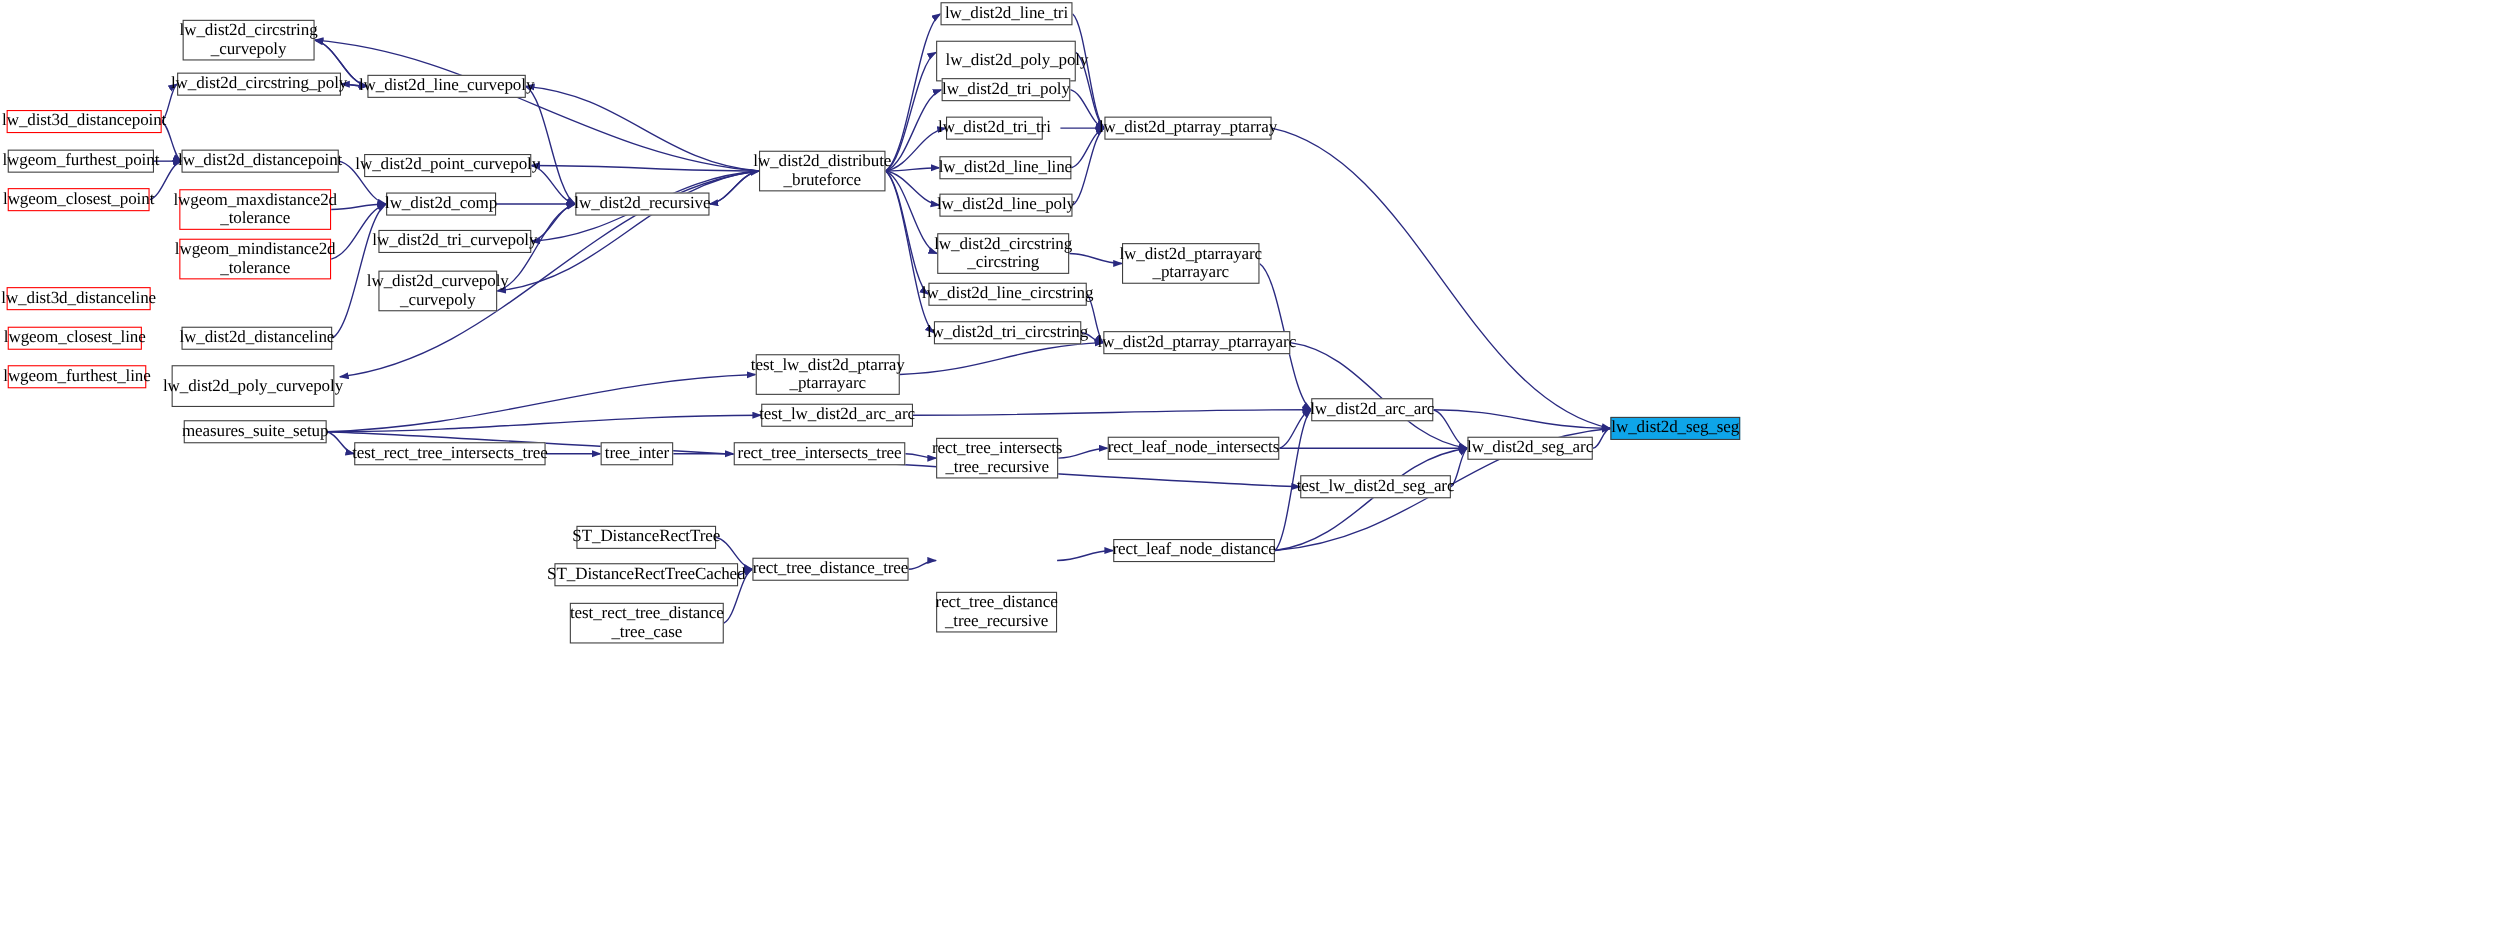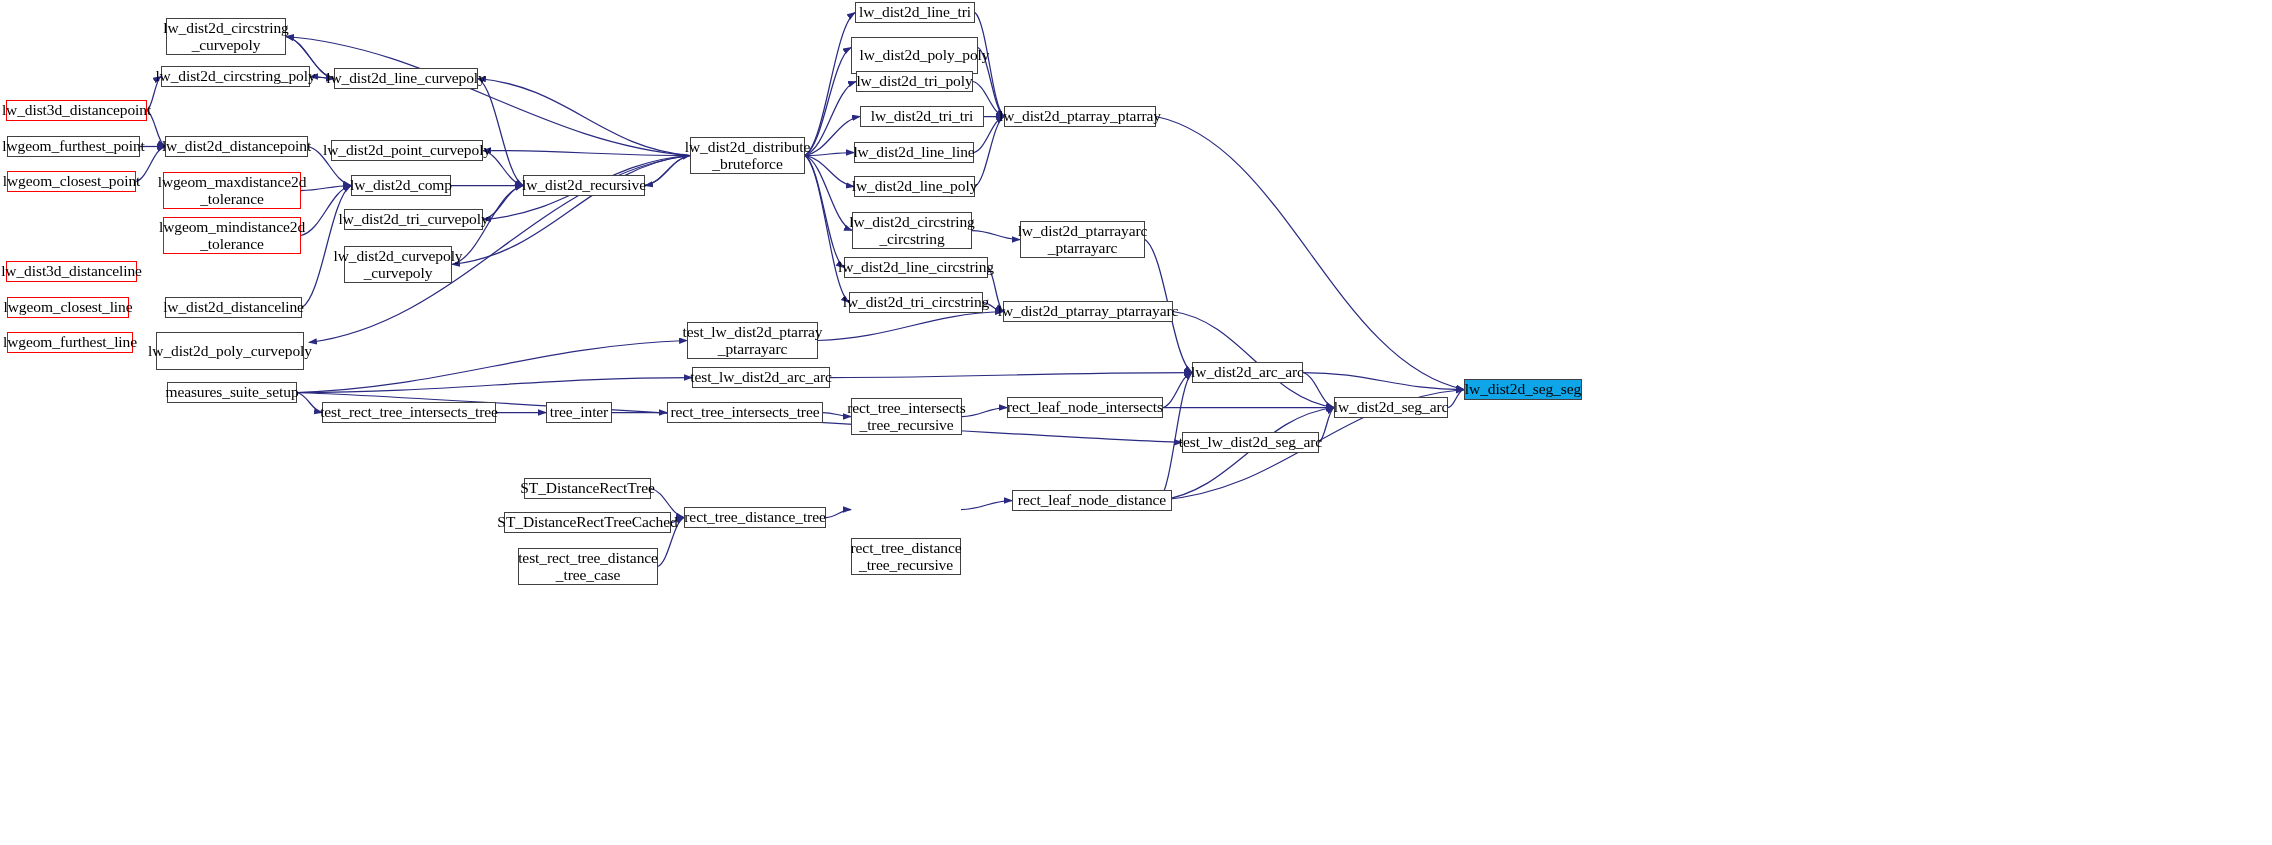--- a/index.html
+++ b/index.html
@@ -117,21 +117,21 @@
   </svg>
   <div id="nodes">
       <div class="node" style="left: 166px; top: 18px; width: 120px; height: 37px;">lw_dist2d_circstring
 _curvepoly</div>
       <div class="node" style="left: 855px; top: 2px; width: 120px; height: 21px;">lw_dist2d_line_tri</div>
       <div class="node" style="left: 851px; top: 37px; width: 127px; height: 37px; padding-left: 20px;">lw_dist2d_poly_poly</div>
       <div class="node" style="left: 161px; top: 66px; width: 149px; height: 21px;">lw_dist2d_circstring_poly</div>
       <div class="node" style="left: 334px; top: 68px; width: 144px; height: 21px;">lw_dist2d_line_curvepoly</div>
       <div class="node" style="left: 856px; top: 71px; width: 117px; height: 21px;">lw_dist2d_tri_poly</div>
       <div class="node red" style="left: 6px; top: 100px; width: 141px; height: 21px;">lw_dist3d_distancepoint</div>
-      <div class="node" style="left: 860px; top: 106px; width: 124px; height: 21px;">lw_dist2d_tri_tri</div>
+      <div class="node" style="left: 860px; top: 106px; width: 88px; height: 21px;">lw_dist2d_tri_tri</div>
       <div class="node" style="left: 1004px; top: 106px; width: 152px; height: 21px;">lw_dist2d_ptarray_ptarray</div>
       <div class="node" style="left: 7px; top: 136px; width: 133px; height: 21px;">lwgeom_furthest_point</div>
       <div class="node" style="left: 165px; top: 136px; width: 143px; height: 21px;">lw_dist2d_distancepoint</div>
       <div class="node" style="left: 331px; top: 140px; width: 152px; height: 21px;">lw_dist2d_point_curvepoly</div>
       <div class="node" style="left: 690px; top: 137px; width: 115px; height: 37px;">lw_dist2d_distribute
 _bruteforce</div>
       <div class="node" style="left: 854px; top: 142px; width: 120px; height: 21px;">lw_dist2d_line_line</div>
       <div class="node red" style="left: 7px; top: 171px; width: 129px; height: 21px;">lwgeom_closest_point</div>
       <div class="node red" style="left: 163px; top: 172px; width: 138px; height: 37px;">lwgeom_maxdistance2d
 _tolerance</div>
@@ -166,18 +166,18 @@
       <div class="node" style="left: 546px; top: 402px; width: 66px; height: 21px;">tree_inter</div>
       <div class="node" style="left: 667px; top: 402px; width: 156px; height: 21px;">rect_tree_intersects_tree</div>
       <div class="node" style="left: 851px; top: 398px; width: 111px; height: 37px;">rect_tree_intersects
 _tree_recursive</div>
       <div class="node" style="left: 1007px; top: 397px; width: 156px; height: 21px;">rect_leaf_node_intersects</div>
       <div class="node" style="left: 1182px; top: 432px; width: 137px; height: 21px;">test_lw_dist2d_seg_arc</div>
       <div class="node" style="left: 524px; top: 478px; width: 127px; height: 21px;">ST_DistanceRectTree</div>
       <div class="node" style="left: 684px; top: 507px; width: 142px; height: 21px;">rect_tree_distance_tree</div>
       <div class="node" style="left: 851px; top: 491px; width: 110px; height: 37px; margin-top: 47px;">rect_tree_distance
 _tree_recursive</div>
-      <div class="node" style="left: 1012px; top: 490px; width: 160px; height: 21px;">rect_leaf_node_distance</div>
+      <div class="node" style="left: 1012px; top: 490px; width: 147px; height: 21px;">rect_leaf_node_distance</div>
       <div class="node" style="left: 504px; top: 512px; width: 167px; height: 21px;">ST_DistanceRectTreeCached</div>
       <div class="node" style="left: 518px; top: 548px; width: 140px; height: 37px;">test_rect_tree_distance
 _tree_case</div>
     </div>
 </div>
 
 </body></html>

